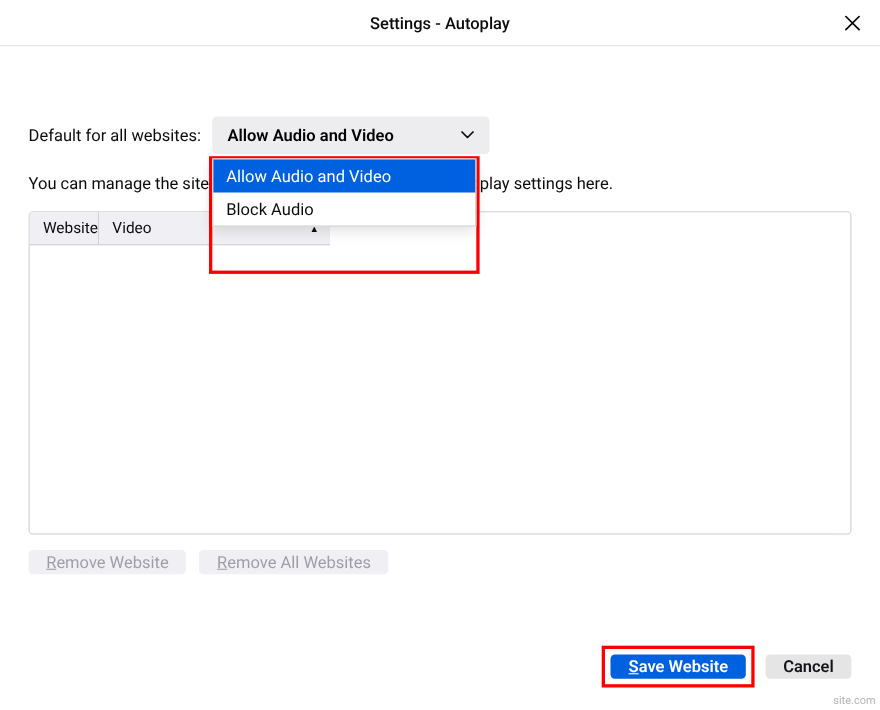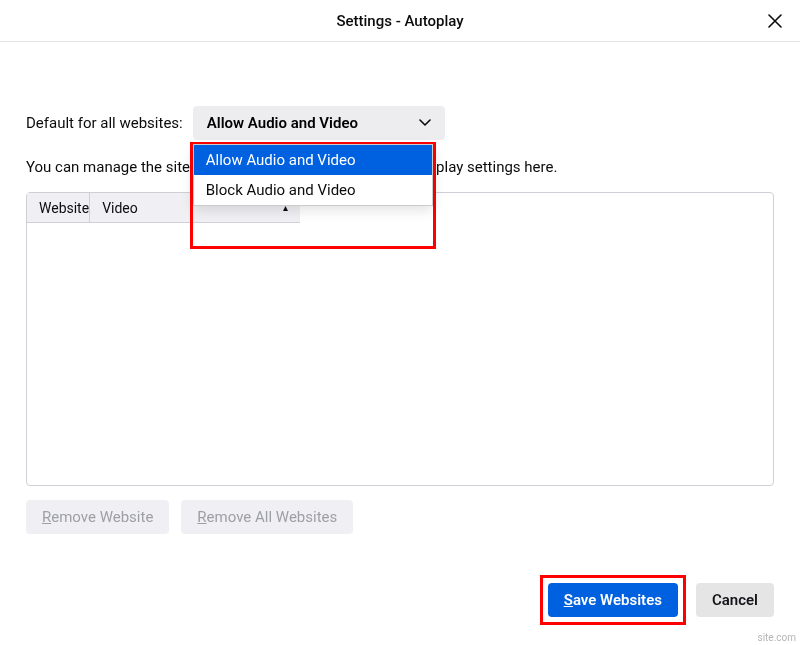--- a/index.html
+++ b/index.html
@@ -163,21 +163,21 @@
     }
     .table-body {
       flex: 1;
     }
     .bottom-btns {
       margin-top: 14px;
       display: flex;
       gap: 12px;
     }
     .btn {
-      height: 34px;
+      height: 22px;
       padding: 0 16px;
       border: none;
       border-radius: 4px;
       font-size: 15px;
       cursor: pointer;
     }
     .btn-disabled {
       background: #f0f0f4;
       color: #9e9ea7;
       cursor: default;
@@ -239,21 +239,21 @@
         <span>Allow Audio and Video</span>
         <span class="chevron">
           <svg width="12" height="8" viewBox="0 0 12 8">
               <path d="M1 1 L6 6 L11 1" stroke="#0c0c0d" stroke-width="1.6" fill="none" stroke-linecap="round" stroke-linejoin="round"></path>
             </svg>
         </span>
       </button>
 
       <div class="dropdown">
         <div class="dropdown-item selected">Allow Audio and Video</div>
-        <div class="dropdown-item">Block Audio and Video</div>
+        <div class="dropdown-item">Block Audio</div>
       </div>
 
       <div class="red-border-select"></div>
     </div>
   </div>
 
   <div class="desc-row">
     <span>You can manage the site</span>
     <span style="display:inline-block; width:230px;"></span>
     <span>oplay settings here.</span>
@@ -273,18 +273,18 @@
 
   <div class="bottom-btns">
     <button class="btn btn-disabled"><span class="underline-letter">R</span><span>emove Website</span></button>
     <button class="btn btn-disabled"><span class="underline-letter">R</span><span>emove All Websites</span></button>
   </div>
 
 </div>
 
 <div class="footer">
   <span class="red-border-save">
-    <button class="btn btn-primary"><span class="underline-letter">S</span><span>ave Websites</span></button>
+    <button class="btn btn-primary"><span class="underline-letter">S</span><span>ave Website</span></button>
   </span>
   <button class="btn btn-cancel">Cancel</button>
 </div>
 
 <div class="wsx">site.com</div>
 
 </body></html>

